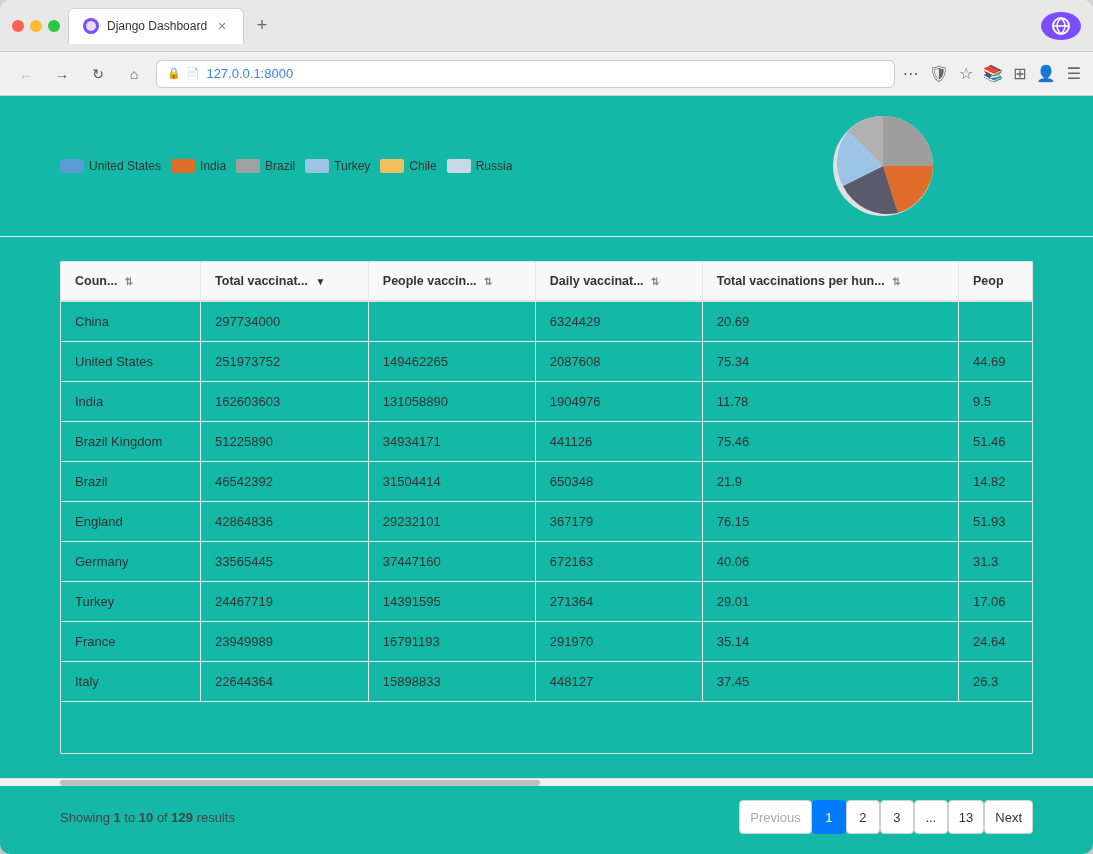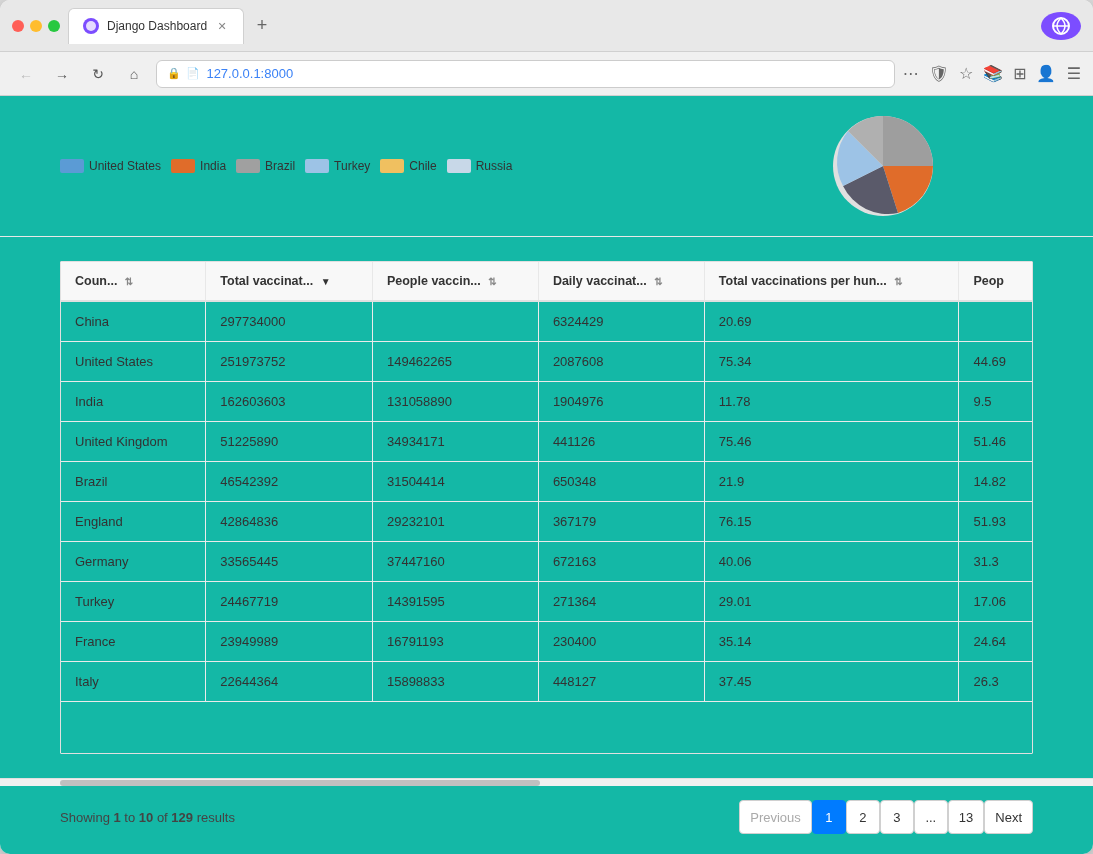--- a/index.html
+++ b/index.html
@@ -480,21 +480,21 @@
             </tr>
             <tr>
               <td>India</td>
               <td>162603603</td>
               <td>131058890</td>
               <td>1904976</td>
               <td>11.78</td>
               <td>9.5</td>
             </tr>
             <tr>
-              <td>United Kingdom</td>
+              <td>Brazil Kingdom</td>
               <td>51225890</td>
               <td>34934171</td>
               <td>441126</td>
               <td>75.46</td>
               <td>51.46</td>
             </tr>
             <tr>
               <td>Brazil</td>
               <td>46542392</td>
               <td>31504414</td>
@@ -523,21 +523,21 @@
               <td>24467719</td>
               <td>14391595</td>
               <td>271364</td>
               <td>29.01</td>
               <td>17.06</td>
             </tr>
             <tr>
               <td>France</td>
               <td>23949989</td>
               <td>16791193</td>
-              <td>230400</td>
+              <td>291970</td>
               <td>35.14</td>
               <td>24.64</td>
             </tr>
             <tr>
               <td>Italy</td>
               <td>22644364</td>
               <td>15898833</td>
               <td>448127</td>
               <td>37.45</td>
               <td>26.3</td>

